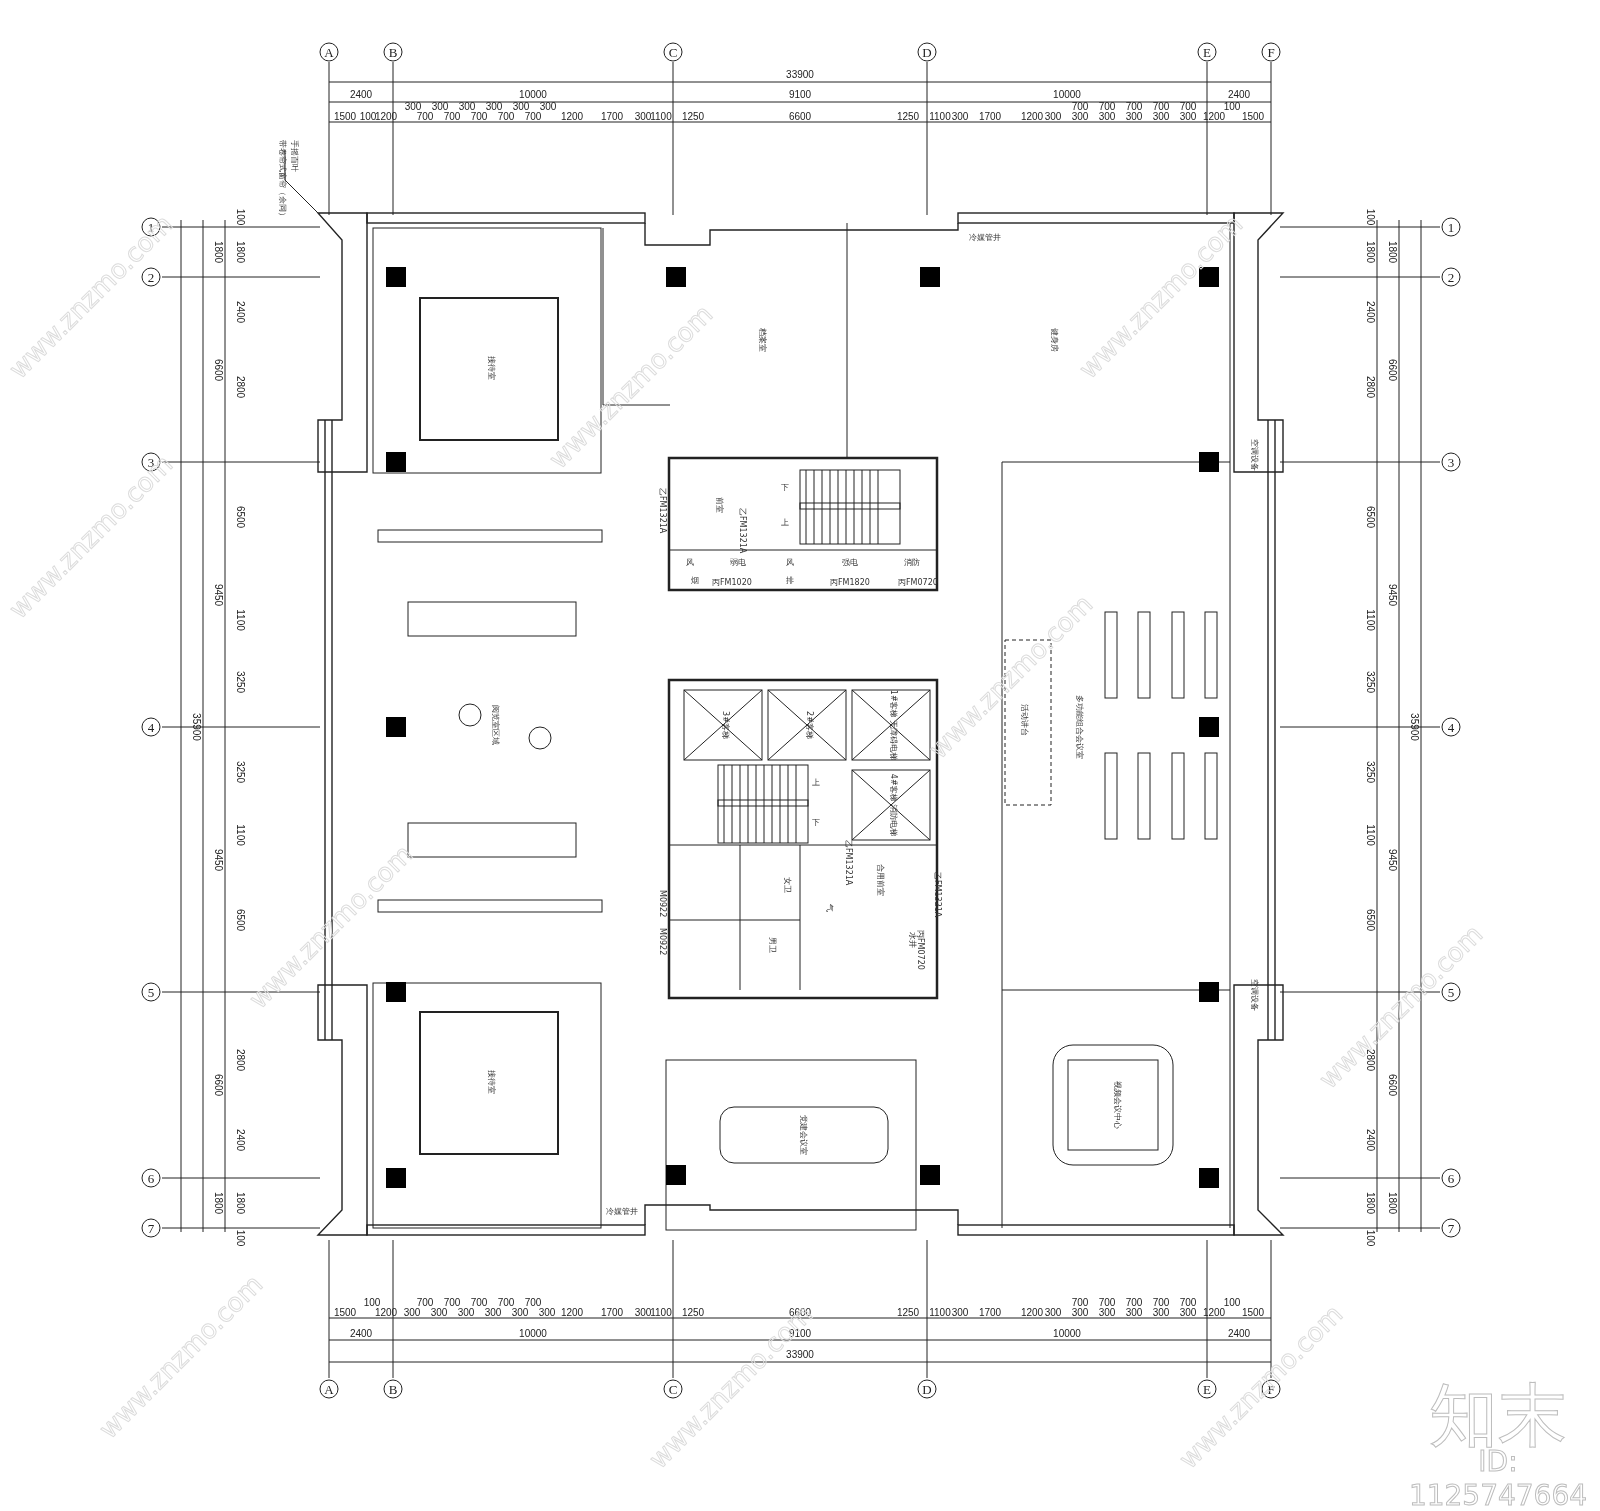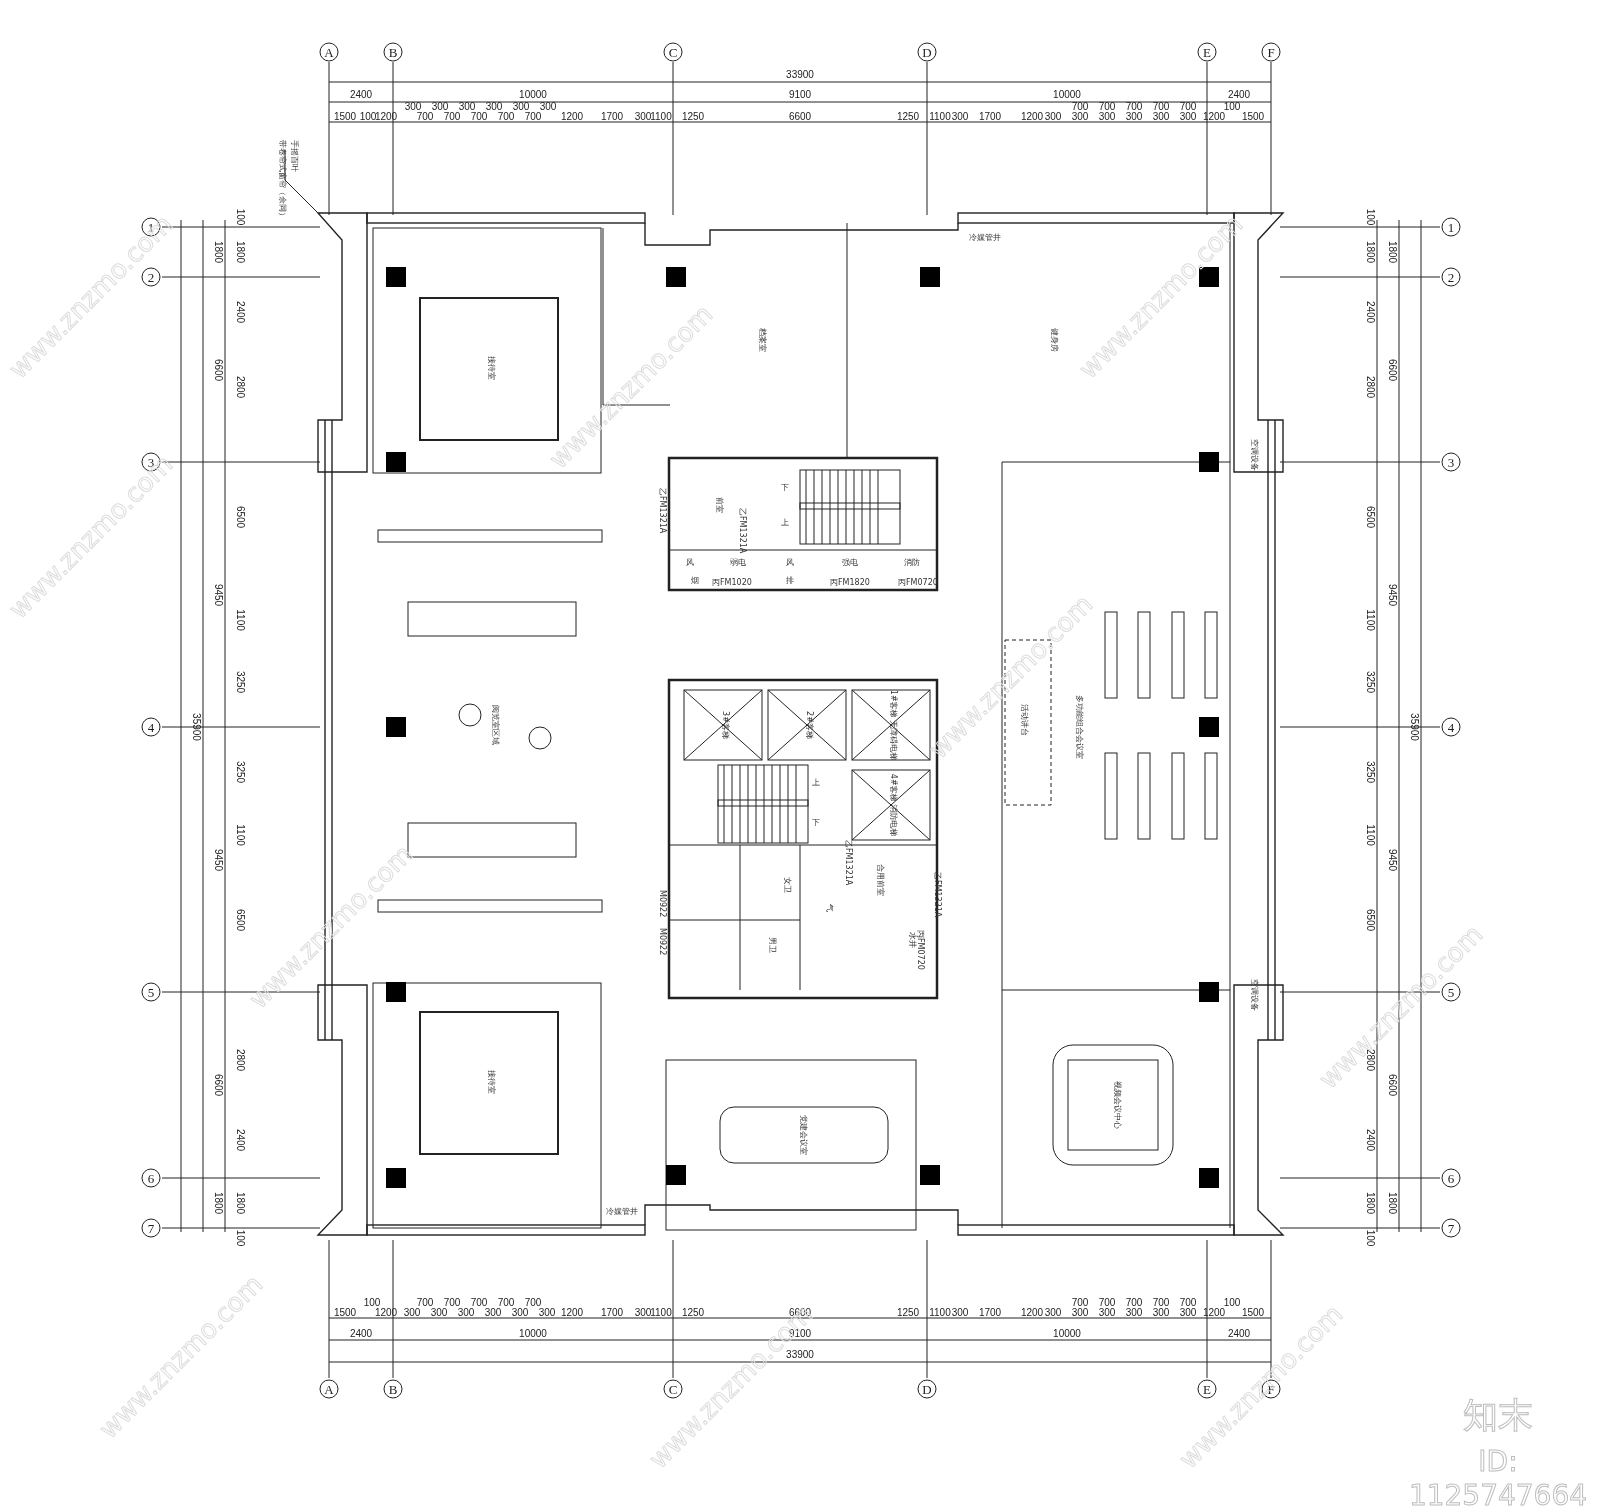--- a/index.html
+++ b/index.html
@@ -3,21 +3,21 @@
 <meta charset="utf-8">
 <style>
   html,body{margin:0;padding:0;background:#ffffff;}
   body{width:1600px;height:1511px;position:relative;overflow:hidden;font-family:"DejaVu Sans",sans-serif;}
   svg{position:absolute;left:0;top:0;}
   .dim{font-family:"Liberation Sans",sans-serif;font-size:10px;fill:#222;}
   .axis{font-family:"Liberation Serif",serif;font-size:13px;fill:#222;}
   .room{font-family:"DejaVu Sans",sans-serif;font-size:8px;fill:#333;}
   .wm{font-family:"DejaVu Sans",sans-serif;font-size:26px;fill:none;stroke:#dcdcdc;stroke-width:1;}
   .logo{position:absolute;left:1408px;top:1385px;width:180px;text-align:center;color:transparent;-webkit-text-stroke:1px #bdbdbd;font-family:"DejaVu Sans",sans-serif;}
-  .logo .brand{font-size:35px;line-height:60px;display:block;}
+  .logo .brand{font-size:69px;line-height:60px;display:block;}
   .logo .id{font-size:28px;line-height:34px;display:block;}
 </style>
 </head>
 <body>
 
 <svg id="plan" width="1600" height="1511" viewBox="0 0 1600 1511" xmlns="http://www.w3.org/2000/svg">
   <g stroke="#222" fill="none" stroke-width="1">
 
     <g>
       <line x1="329" y1="62" x2="329" y2="215"></line>

